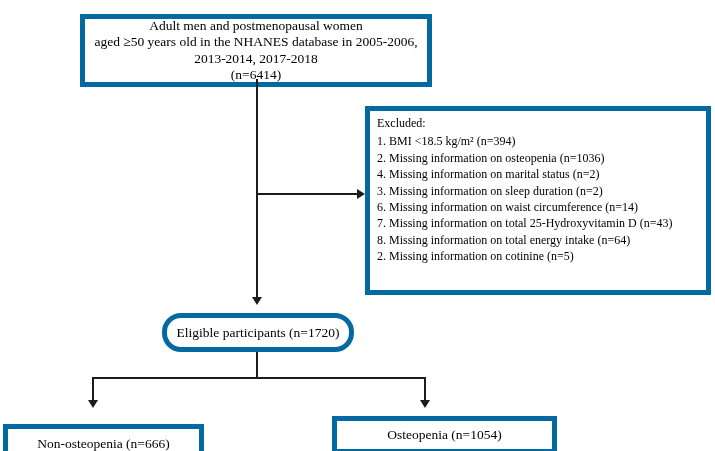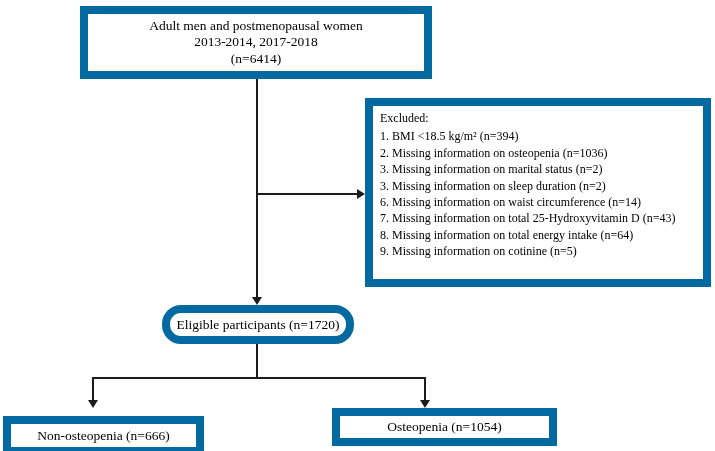--- a/index.html
+++ b/index.html
@@ -12,22 +12,23 @@
     width: 715px;
     height: 451px;
     background: #ffffff;
     font-family: "Liberation Serif", "DejaVu Serif", serif;
     color: #000000;
     overflow: hidden;
   }
   .box {
     position: absolute;
     box-sizing: border-box;
-    border: 8px solid #0369a1;
+    border: 5px solid #0369a1;
     background: #ffffff;
+    margin-top: 8px;
   }
   .box--center {
     display: flex;
     flex-direction: column;
     align-items: center;
     justify-content: center;
     text-align: center;
   }
   .box--initial {
     left: 80px; top: 6px;
@@ -111,46 +112,47 @@
   .arrow--into-nonosteopenia { left: 88px; top: 400px; }
   .arrow--into-osteopenia { left: 420px; top: 400px; }
 </style>
 </head>
 <body>
 
 <div id="canvas">
 
   <div class="box box--initial box--center">
     <div>Adult men and postmenopausal women</div>
+    <div>aged ≥50 years old in the NHANES database in 2005-2006,</div>
     <div>2013-2014, 2017-2018</div>
     <div>(n=6414)</div>
   </div>
 
   <div class="line line--v-top"></div>
   <div class="line line--h-excluded"></div>
   <div class="line line--v-mid"></div>
   <div class="line line--h-branch"></div>
   <div class="line line--v-left"></div>
   <div class="line line--v-right"></div>
 
   <div class="arrow arrow--right arrow--into-excluded"></div>
   <div class="arrow arrow--down arrow--into-eligible"></div>
   <div class="arrow arrow--down arrow--into-nonosteopenia"></div>
   <div class="arrow arrow--down arrow--into-osteopenia"></div>
 
   <div class="box box--excluded">
     <div class="excluded-title">Excluded:</div>
     <div class="excluded-item">1. BMI &lt;18.5 kg/m² (n=394)</div>
     <div class="excluded-item">2. Missing information on osteopenia (n=1036)</div>
-    <div class="excluded-item">3. Missing information on marital status (n=2)</div>
+    <div class="excluded-item">4. Missing information on marital status (n=2)</div>
     <div class="excluded-item">3. Missing information on sleep duration (n=2)</div>
     <div class="excluded-item">6. Missing information on waist circumference (n=14)</div>
     <div class="excluded-item">7. Missing information on total 25-Hydroxyvitamin D (n=43)</div>
     <div class="excluded-item">8. Missing information on total energy intake (n=64)</div>
-    <div class="excluded-item">9. Missing information on cotinine (n=5)</div>
+    <div class="excluded-item">2. Missing information on cotinine (n=5)</div>
   </div>
 
   <div class="box box--eligible box--center">
     <div>Eligible participants (n=1720)</div>
   </div>
 
   <div class="box box--nonosteopenia box--center">
     <div>Non-osteopenia (n=666)</div>
   </div>
 

